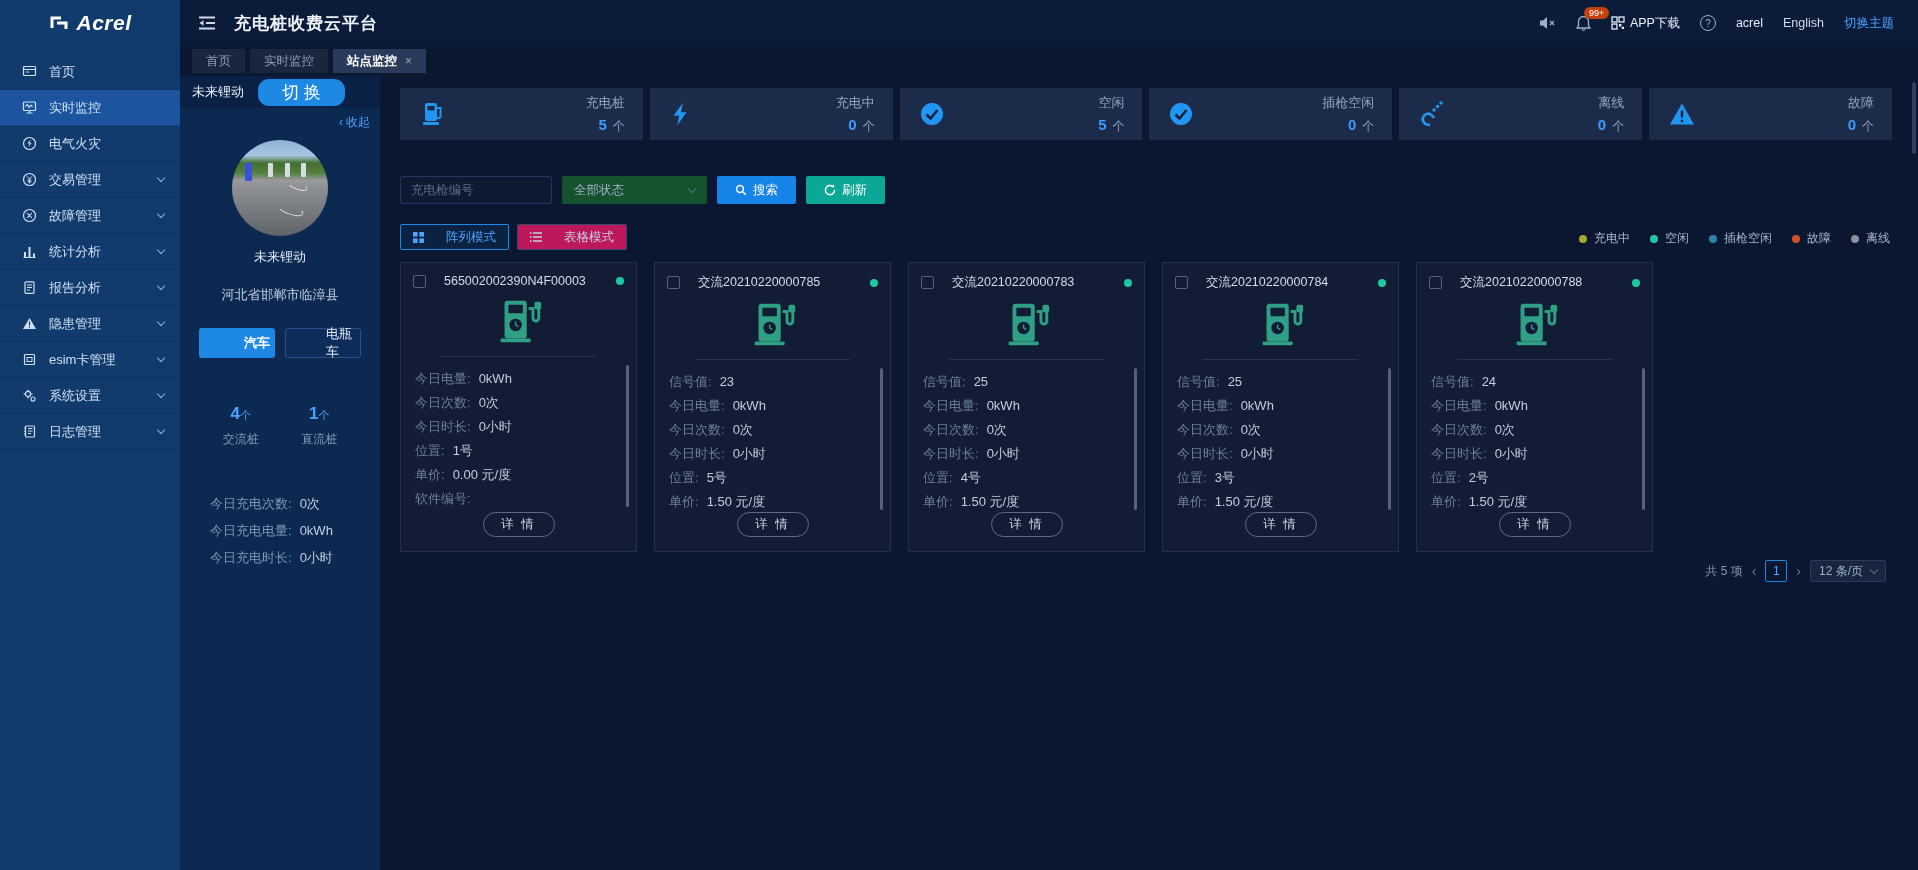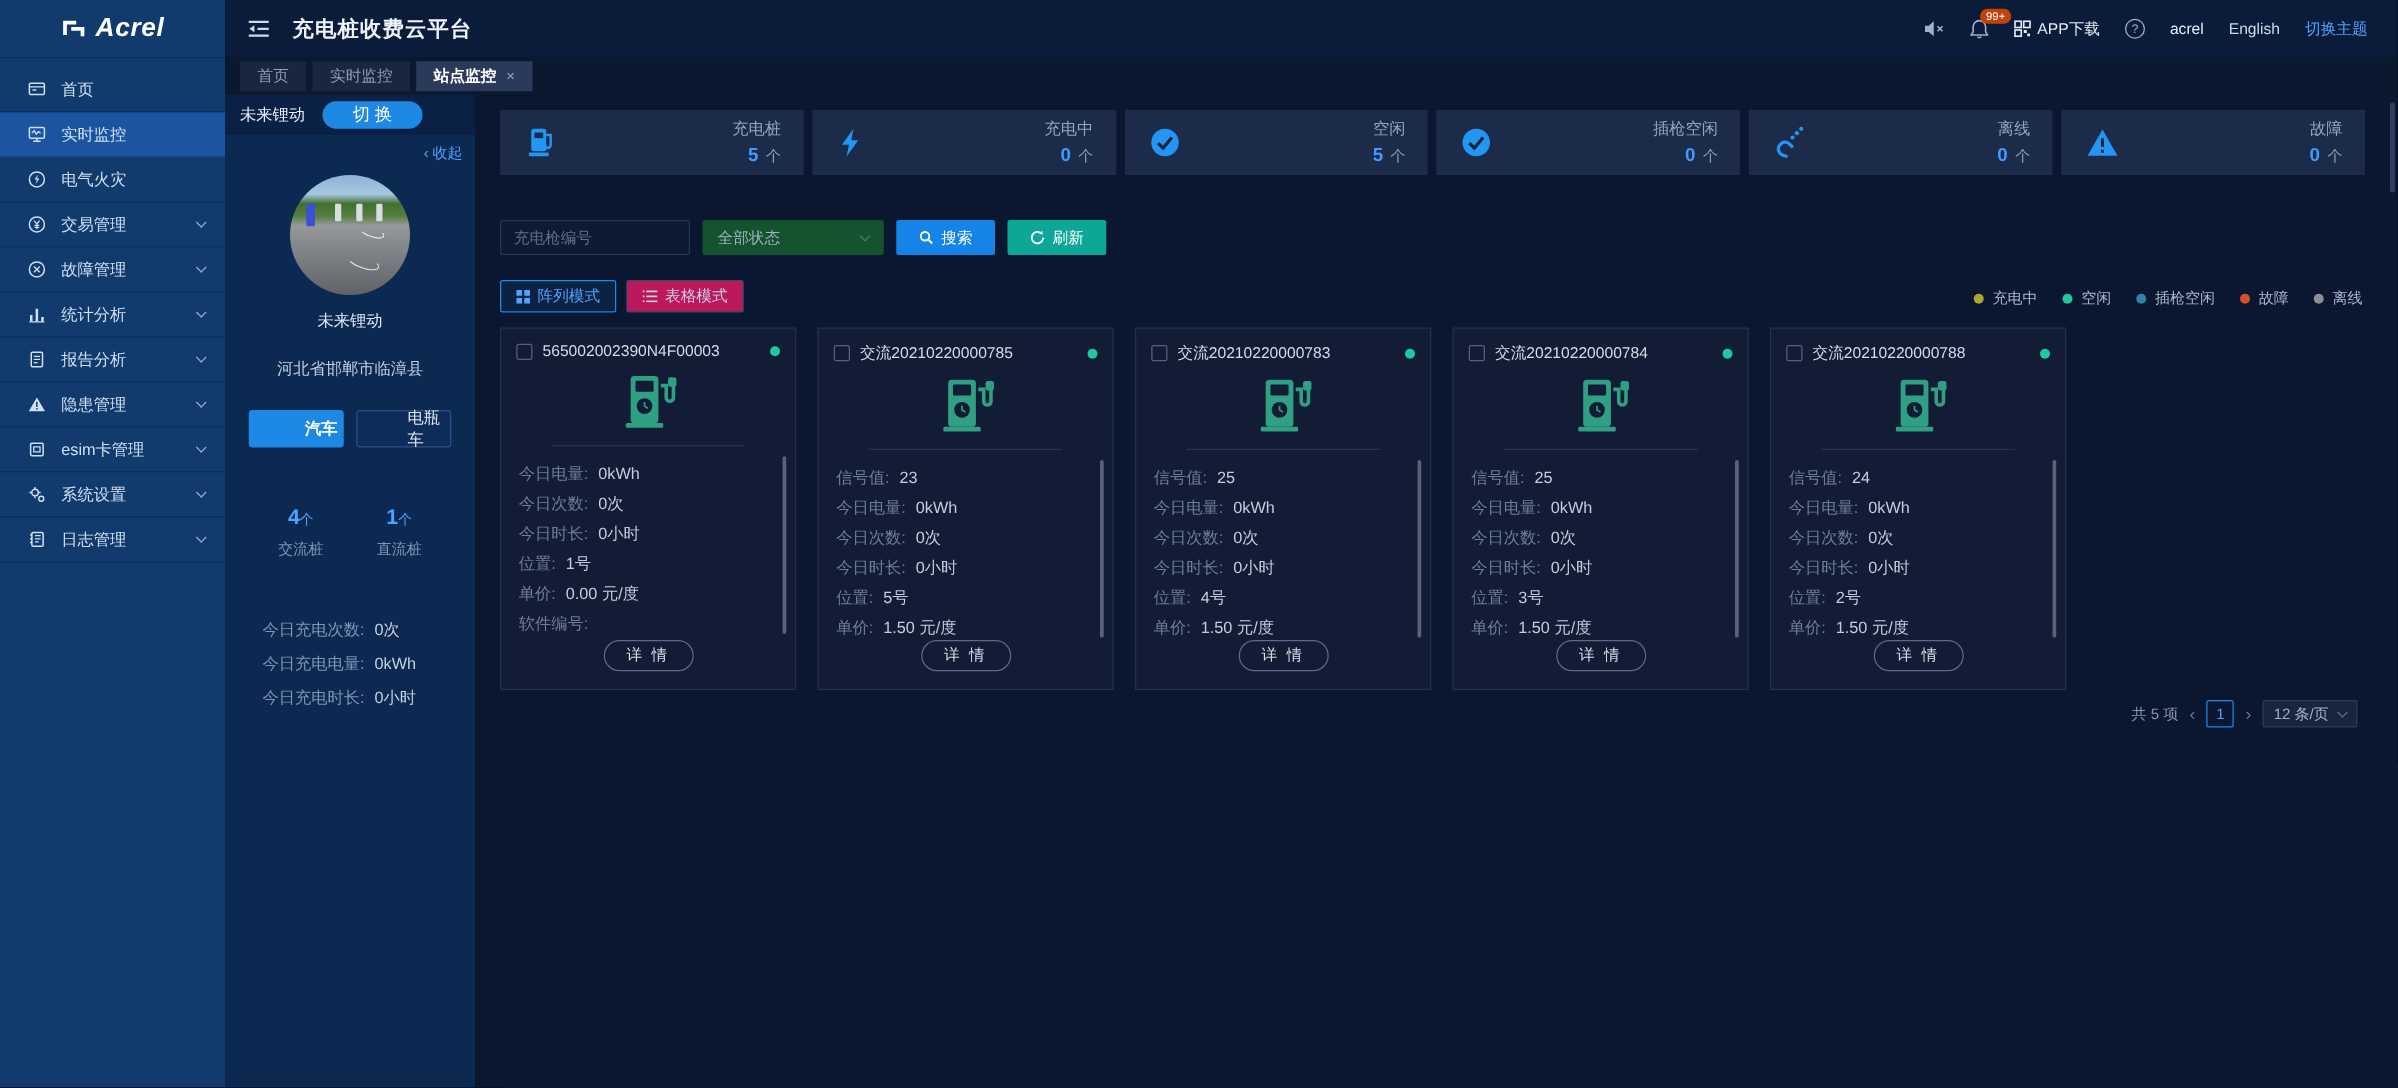--- a/index.html
+++ b/index.html
@@ -39,21 +39,21 @@
             display:flex; align-items:center; padding-left:12px; gap:5px; z-index:3; }
   .tab { height:24px; padding:0 14px; background:#18263f; color:#8e9cb5; font-size:12.5px;
          display:flex; align-items:center; gap:8px; cursor:pointer; }
   .tab.active { background:#2b3a5a; color:#fff; font-weight:bold; }
   .tab .x { color:#98a4ba; font-weight:normal; font-size:12px; }
 
   
   .station-panel { position:absolute; left:180px; top:76px; width:200px; height:794px; background:#0c2951; z-index:2; }
   .panel-head { height:32px; background:#0a2145; display:flex; align-items:center; padding-left:12px; gap:14px; }
   .panel-station-name { color:#e8eef7; font-size:13px; }
-  .switch-btn { background:#1e88e5; color:#fff; font-size:14px; padding:2px 24px; border-radius:11px; cursor:pointer; }
+  .switch-btn { background:#1e88e5; color:#fff; font-size:17px; padding:2px 24px; border-radius:11px; cursor:pointer; }
   .collapse-row { height:28px; display:flex; align-items:center; justify-content:flex-end; padding-right:10px;
                   color:#4da3ff; font-size:12px; gap:3px; cursor:pointer; }
   .photo { position:relative; width:96px; height:96px; border-radius:50%; margin:4px auto 0; overflow:hidden;
            background:linear-gradient(180deg,#8fb3d6 0%,#a6c6e0 16%,#43702f 24%,#537f3f 34%,#97999c 42%,#85888c 58%,#73767a 78%,#606366 100%); }
   .photo .pillar { position:absolute; top:24%; width:5px; height:14px; background:#d8dde2; border-radius:1px; }
   .photo .pillar.blue { background:#3b4fd8; width:7px; height:18px; }
   .photo .mark { position:absolute; width:26px; height:10px; border:1.6px solid rgba(255,255,255,.75);
                  border-radius:50%; border-top-color:transparent; border-left-color:transparent; transform:rotate(18deg); }
   .station-title { text-align:center; color:#dfe8f4; font-size:13px; margin-top:12px; }
   .station-addr { text-align:center; color:#c2cfe2; font-size:13px; margin-top:20px; }
@@ -91,34 +91,34 @@
   .select-val { color:#9fb0c9; font-size:12.5px; }
   .caret { width:6px; height:6px; border-right:1.4px solid #5f6e8a; border-bottom:1.4px solid #5f6e8a;
            transform:rotate(45deg); margin-top:-3px; }
   .btn { height:28px; border:none; border-radius:2px; color:#fff; font-size:12.5px; display:flex;
          align-items:center; justify-content:center; gap:6px; padding:0 18px; cursor:pointer; font-family:inherit; }
   .btn.search { background:#1583e8; }
   .btn.refresh { background:#0ca796; }
 
   .mode-row { position:absolute; left:400px; top:224px; display:flex; gap:8px; }
   .mode-btn { height:26px; padding:0 12px; font-size:12.5px; border-radius:2px; display:flex;
-              align-items:center; gap:6px; cursor:pointer; }
+              align-items:center; gap:22px; cursor:pointer; }
   .mode-btn.grid { border:1px solid #1e88e5; background:rgba(30,136,229,.1); color:#4da3ff; }
   .mode-btn.table { border:1px solid #394a6d; background:#be185d; color:#c6d1e3; }
 
   .legend { position:absolute; top:230px; right:28px; display:flex; gap:20px; align-items:center; }
   .legend-item { display:flex; align-items:center; gap:7px; color:#aab6cc; font-size:12px; }
   .ldot { width:8px; height:8px; border-radius:50%; }
   .ld0 { background:#a8a832; } .ld1 { background:#1ec9a0; } .ld2 { background:#2d84ad; }
   .ld3 { background:#d2502a; } .ld4 { background:#8c9094; }
 
   
   .cards-row { position:absolute; left:400px; top:262px; display:flex; gap:17px; }
   .charger-card { position:relative; width:237px; height:290px; background:#121c34; border:1px solid #232f4e; }
-  .cc-head { display:flex; align-items:center; gap:8px; padding:11px 12px 0 12px; }
+  .cc-head { display:flex; align-items:center; gap:18px; padding:11px 12px 0 12px; }
   .cc-check { width:13px; height:13px; border:1px solid #53627f; border-radius:2px; flex:0 0 13px; cursor:pointer; }
   .cc-id { color:#d5dce8; font-size:12.5px; white-space:nowrap; overflow:hidden; flex:1; }
   .cc-dot { width:8px; height:8px; border-radius:50%; background:#1ec9a0; flex:0 0 8px; }
   .cc-iconwrap { display:flex; justify-content:center; margin-top:6px; }
   .cc-divider { width:66%; height:1px; background:#26324f; margin:6px auto 0; }
   .cc-fields { position:relative; height:158px; overflow:hidden; padding:10px 20px 0 14px; }
   .cc-row { display:flex; gap:8px; font-size:13px; height:24px; line-height:24px; }
   .cc-label { color:#6e7d99; white-space:nowrap; }
   .cc-val { color:#c2cde0; white-space:nowrap; }
   .cc-scroll { position:absolute; right:7px; top:8px; width:3px; height:142px; background:rgba(158,170,192,.5); border-radius:2px; }

